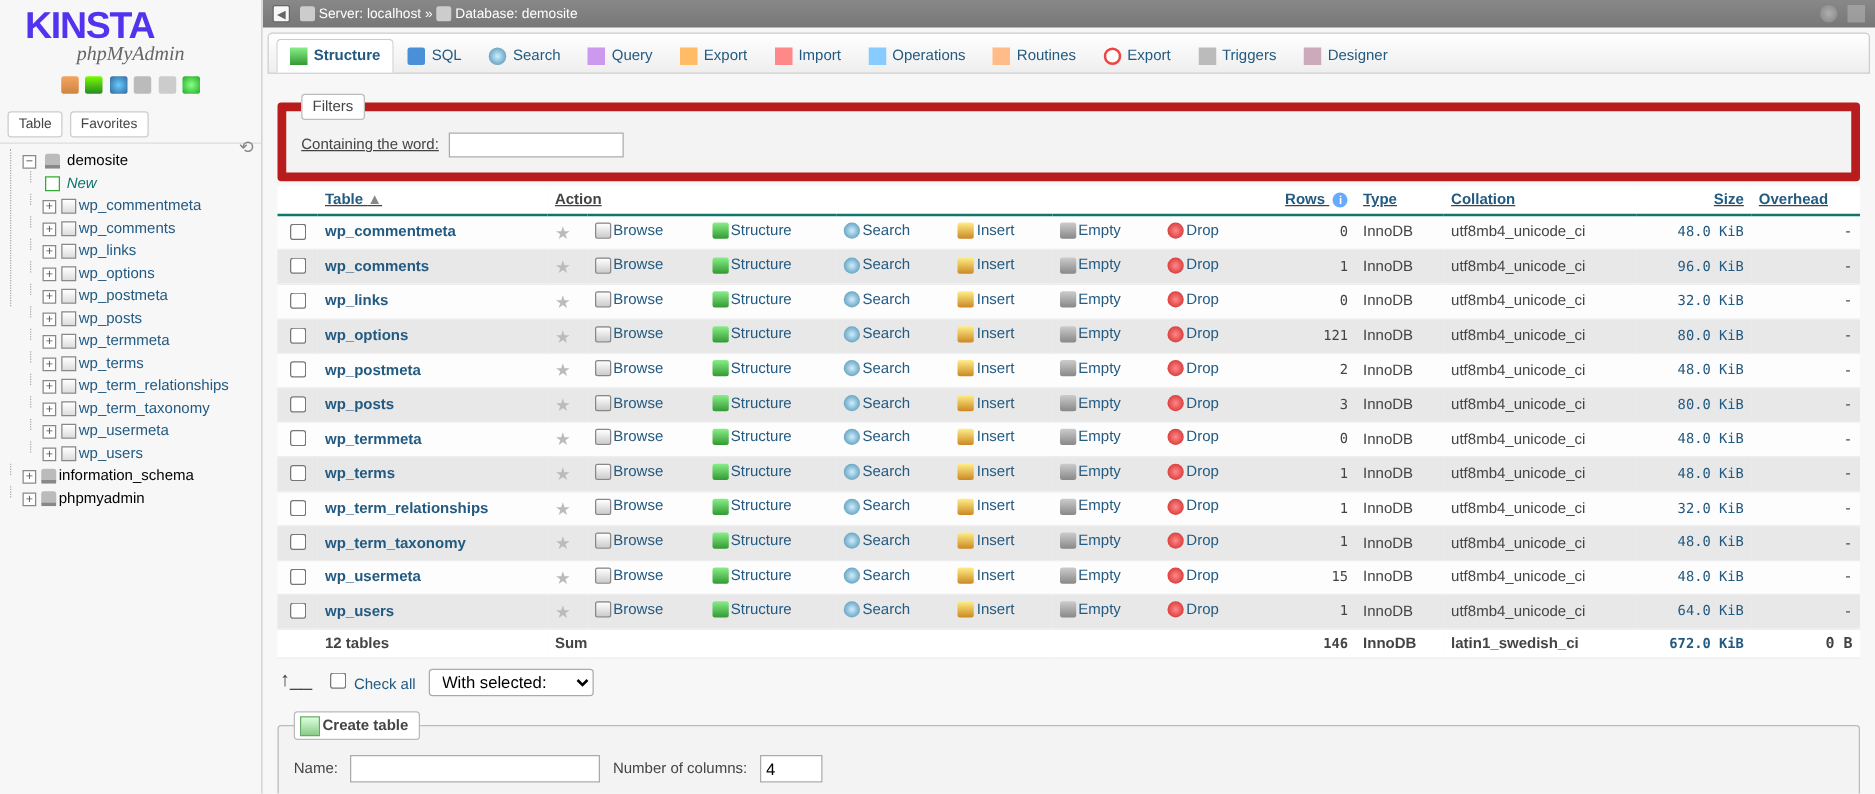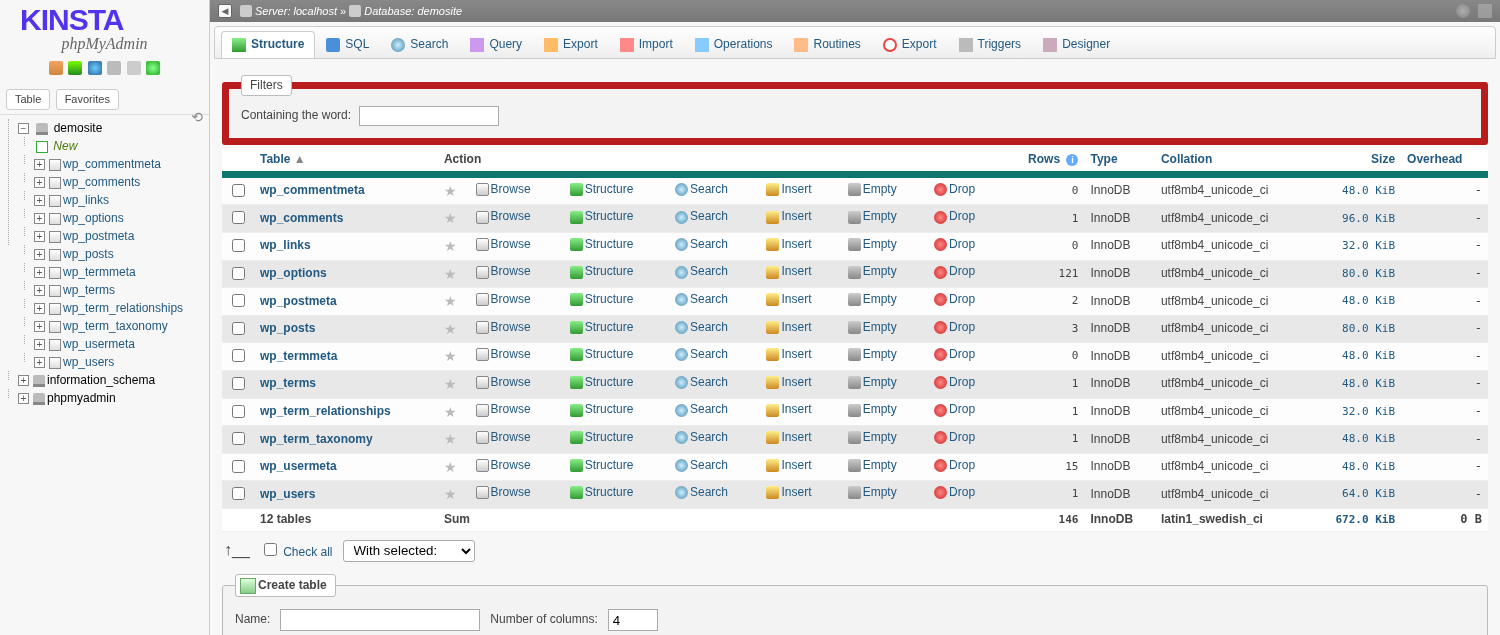--- a/index.html
+++ b/index.html
@@ -95,38 +95,38 @@
   .dbicon, .tblicon, .newicon {
     display: inline-block; width: 12px; height: 12px;
     margin: 0 2px; vertical-align: middle;
   }
   .dbicon { background: #bbb; border-radius: 2px 2px 0 0; border-bottom: 3px solid #888; }
   .tblicon { background: linear-gradient(#fff,#ddd); border: 1px solid #888; }
   .newicon { background: #fff; border: 1px solid #3a3; position: relative; }
   .dbname { color: #000; }
   .current-db { font-weight: normal; }
   .tree .leaf a { color: #235a81; }
-  .tree .new a { color: #4d7c0f; font-style: italic; }
+  .tree .new a { color: #0f766e; font-style: italic; }
 
   
   .main { flex: 1; background: #f7f7f7; overflow: hidden; }
   .topbar {
     background: #888; background: linear-gradient(#888,#777);
     color: #fff;
     height: 22px;
     display: flex; align-items: center;
     padding: 0 8px;
     font-size: 11px;
   }
   .topbar .collapse-btn {
     width: 14px; height: 14px; background: #f7f7f7; color: #666;
     border: 1px solid #666; border-radius: 2px; margin-right: 8px;
     text-align: center; line-height: 12px; font-size: 9px;
   }
-  .topbar .crumb { color: #fff; font-style: italic; }
+  .topbar .crumb { color: #fff; }
   .topbar .srvicon, .topbar .dbic {
     display:inline-block; width:12px; height:12px; background:#ccc;
     vertical-align:middle; margin-right:3px; border-radius:2px;
   }
   .topbar .right-icons { margin-left: auto; display: flex; gap: 8px; }
   .topbar .rt-ic { width: 14px; height: 14px; opacity: .5; }
   .rt-gear { background: radial-gradient(#ddd,#888); border-radius: 50%; }
   .rt-up { background: #bbb; }
 
   .tabs {
@@ -176,37 +176,38 @@
     padding: 10px 12px 12px;
     margin: 4px 0 4px;
     background: #f3f3f3;
   }
   fieldset.filters legend {
     padding: 2px 8px;
     border: 1px solid #bbb;
     border-radius: 3px;
     background: #fff;
   }
-  .filter-row { display: flex; align-items: center; gap: 8px; }
+  .filter-row { display: flex; align-items: center; gap: 8px; text-decoration: underline; }
   .filter-row input[type=text] {
     width: 140px; height: 20px; border: 1px solid #aaa; padding: 2px 4px;
   }
 
   
   table.data {
     width: 100%;
     border-collapse: collapse;
     font-size: 12px;
     margin-top: 2px;
   }
   table.data th {
     text-align: left;
     padding: 3px 6px;
     background: #fff;
-    border-bottom: 7px solid #0f766e;
+    border-bottom: 2px solid #0f766e;
+    text-decoration: underline;
   }
   table.data th a { color: #235a81; }
   table.data td {
     padding: 3px 6px;
     border-bottom: 1px solid #eee;
     vertical-align: middle;
   }
   table.data tbody tr.odd { background: #fdfdfd; }
   table.data tbody tr.even { background: #e8e8e8; }
   .chk { width: 20px; text-align: center; }

